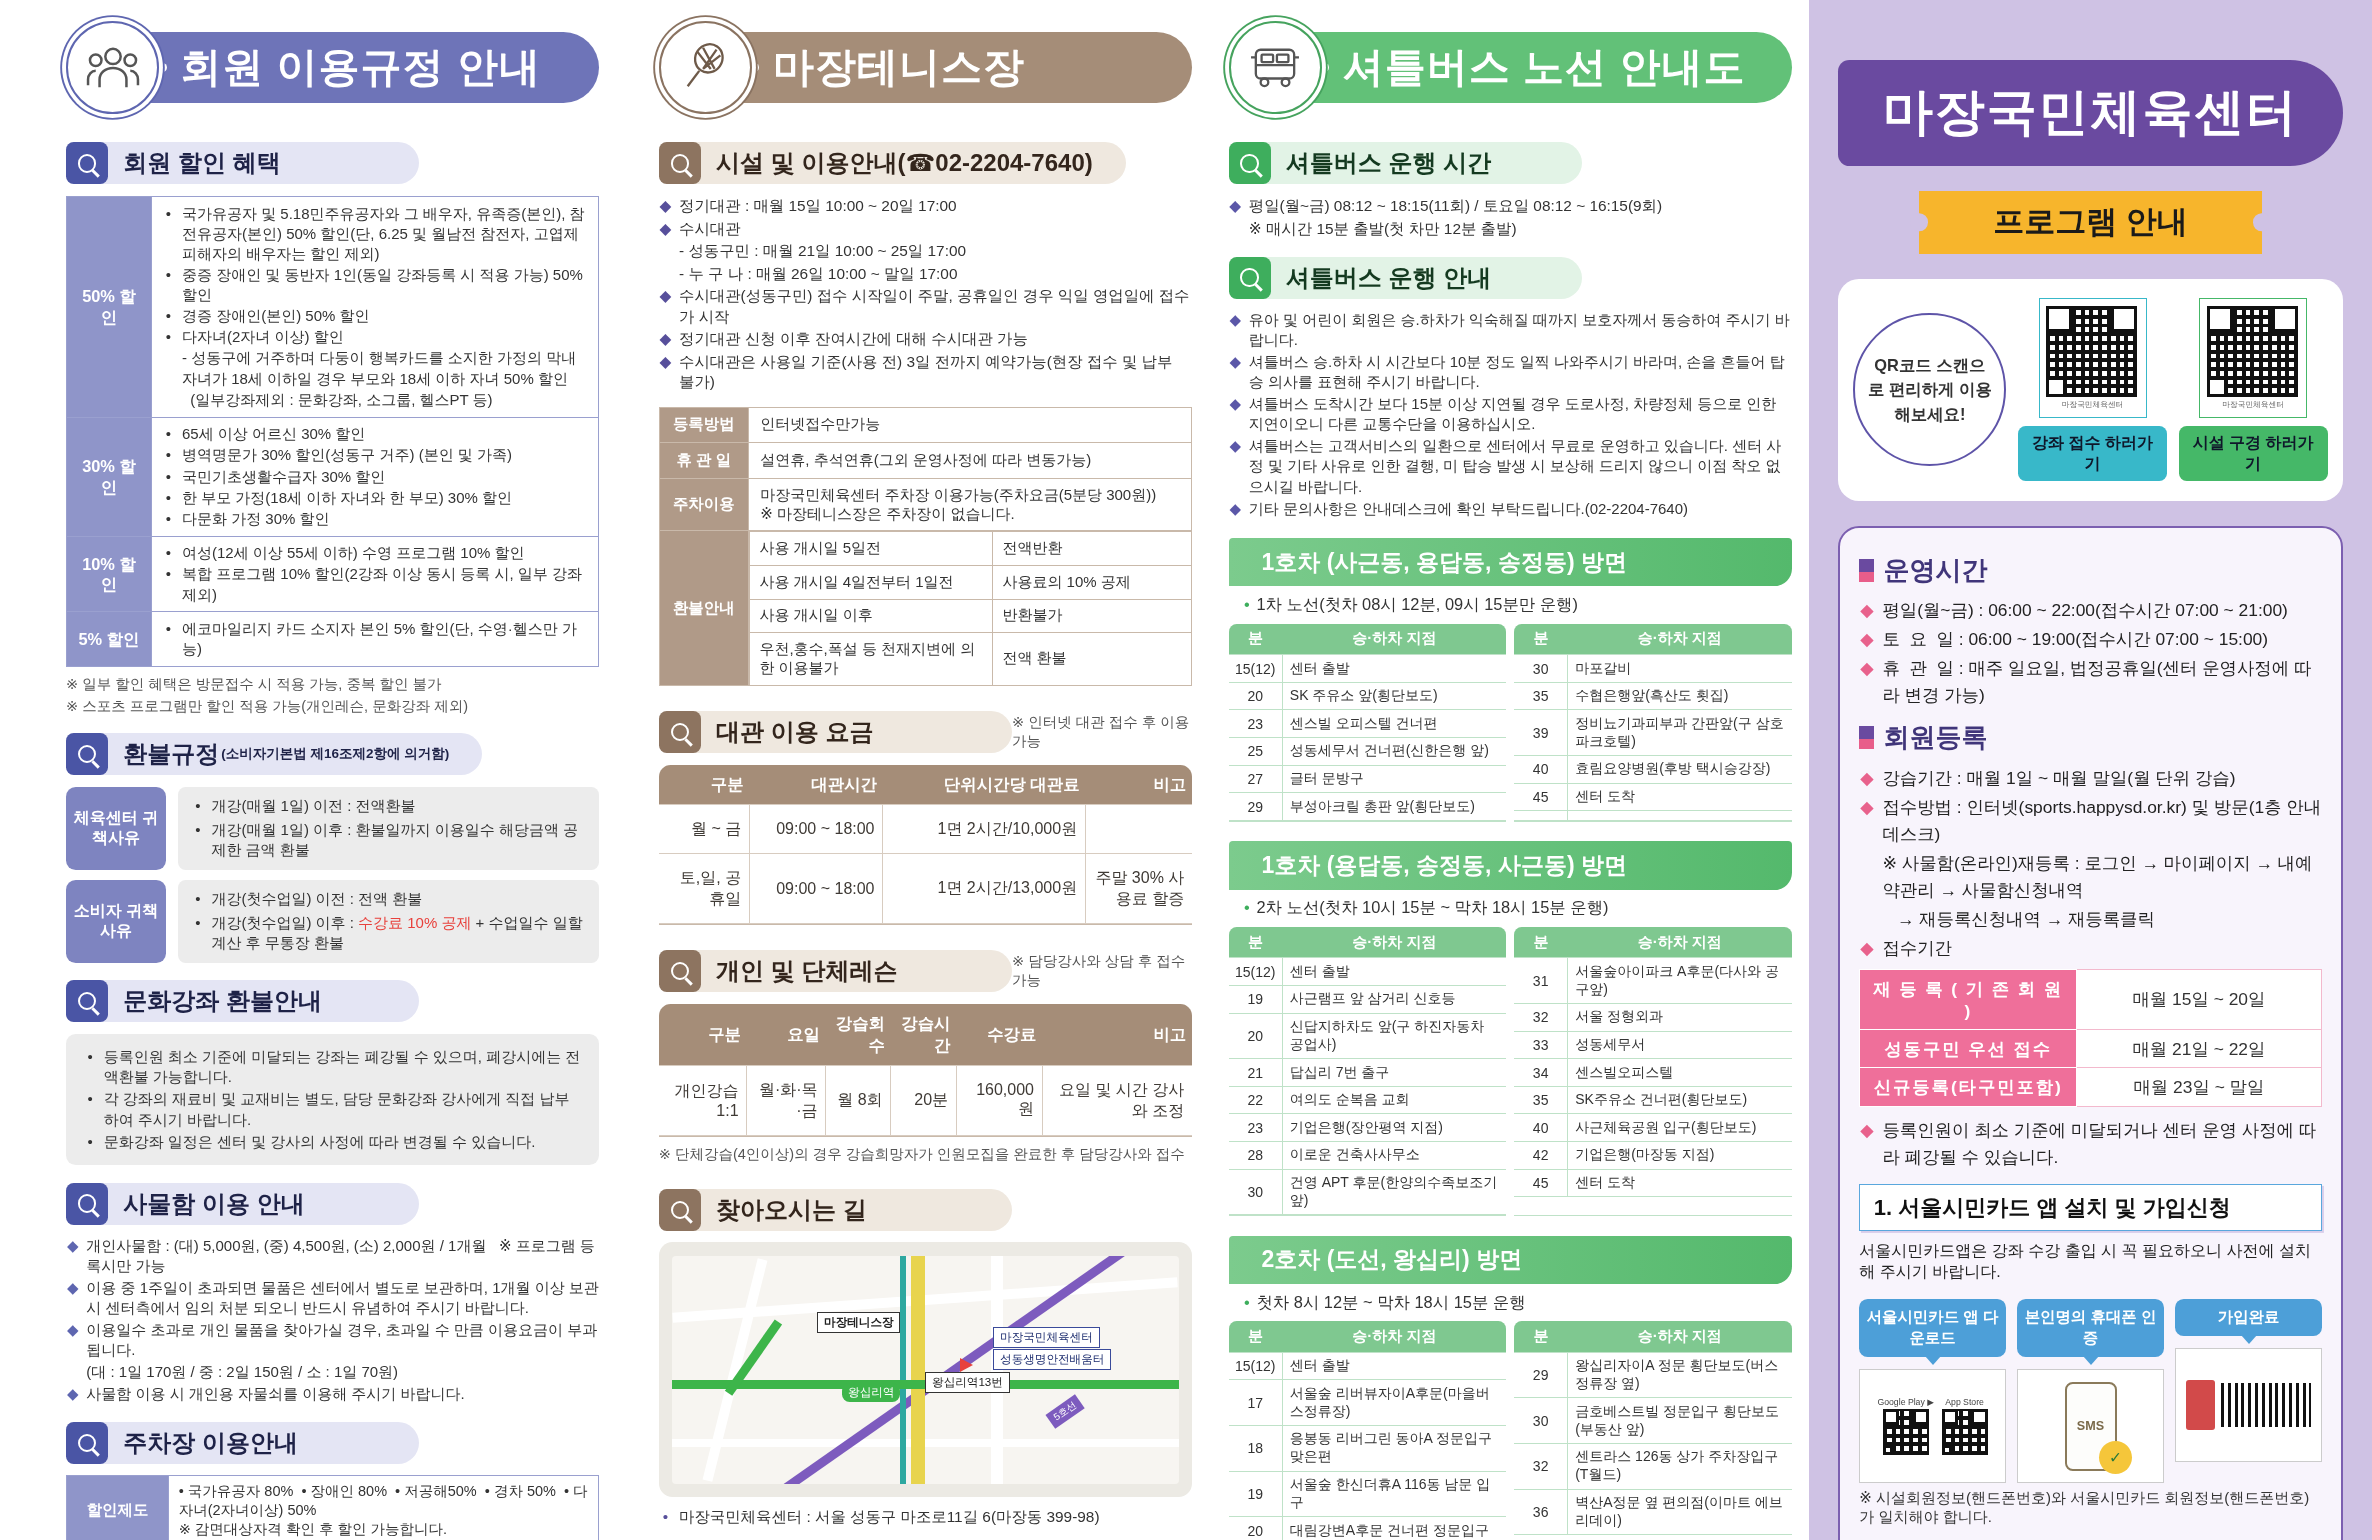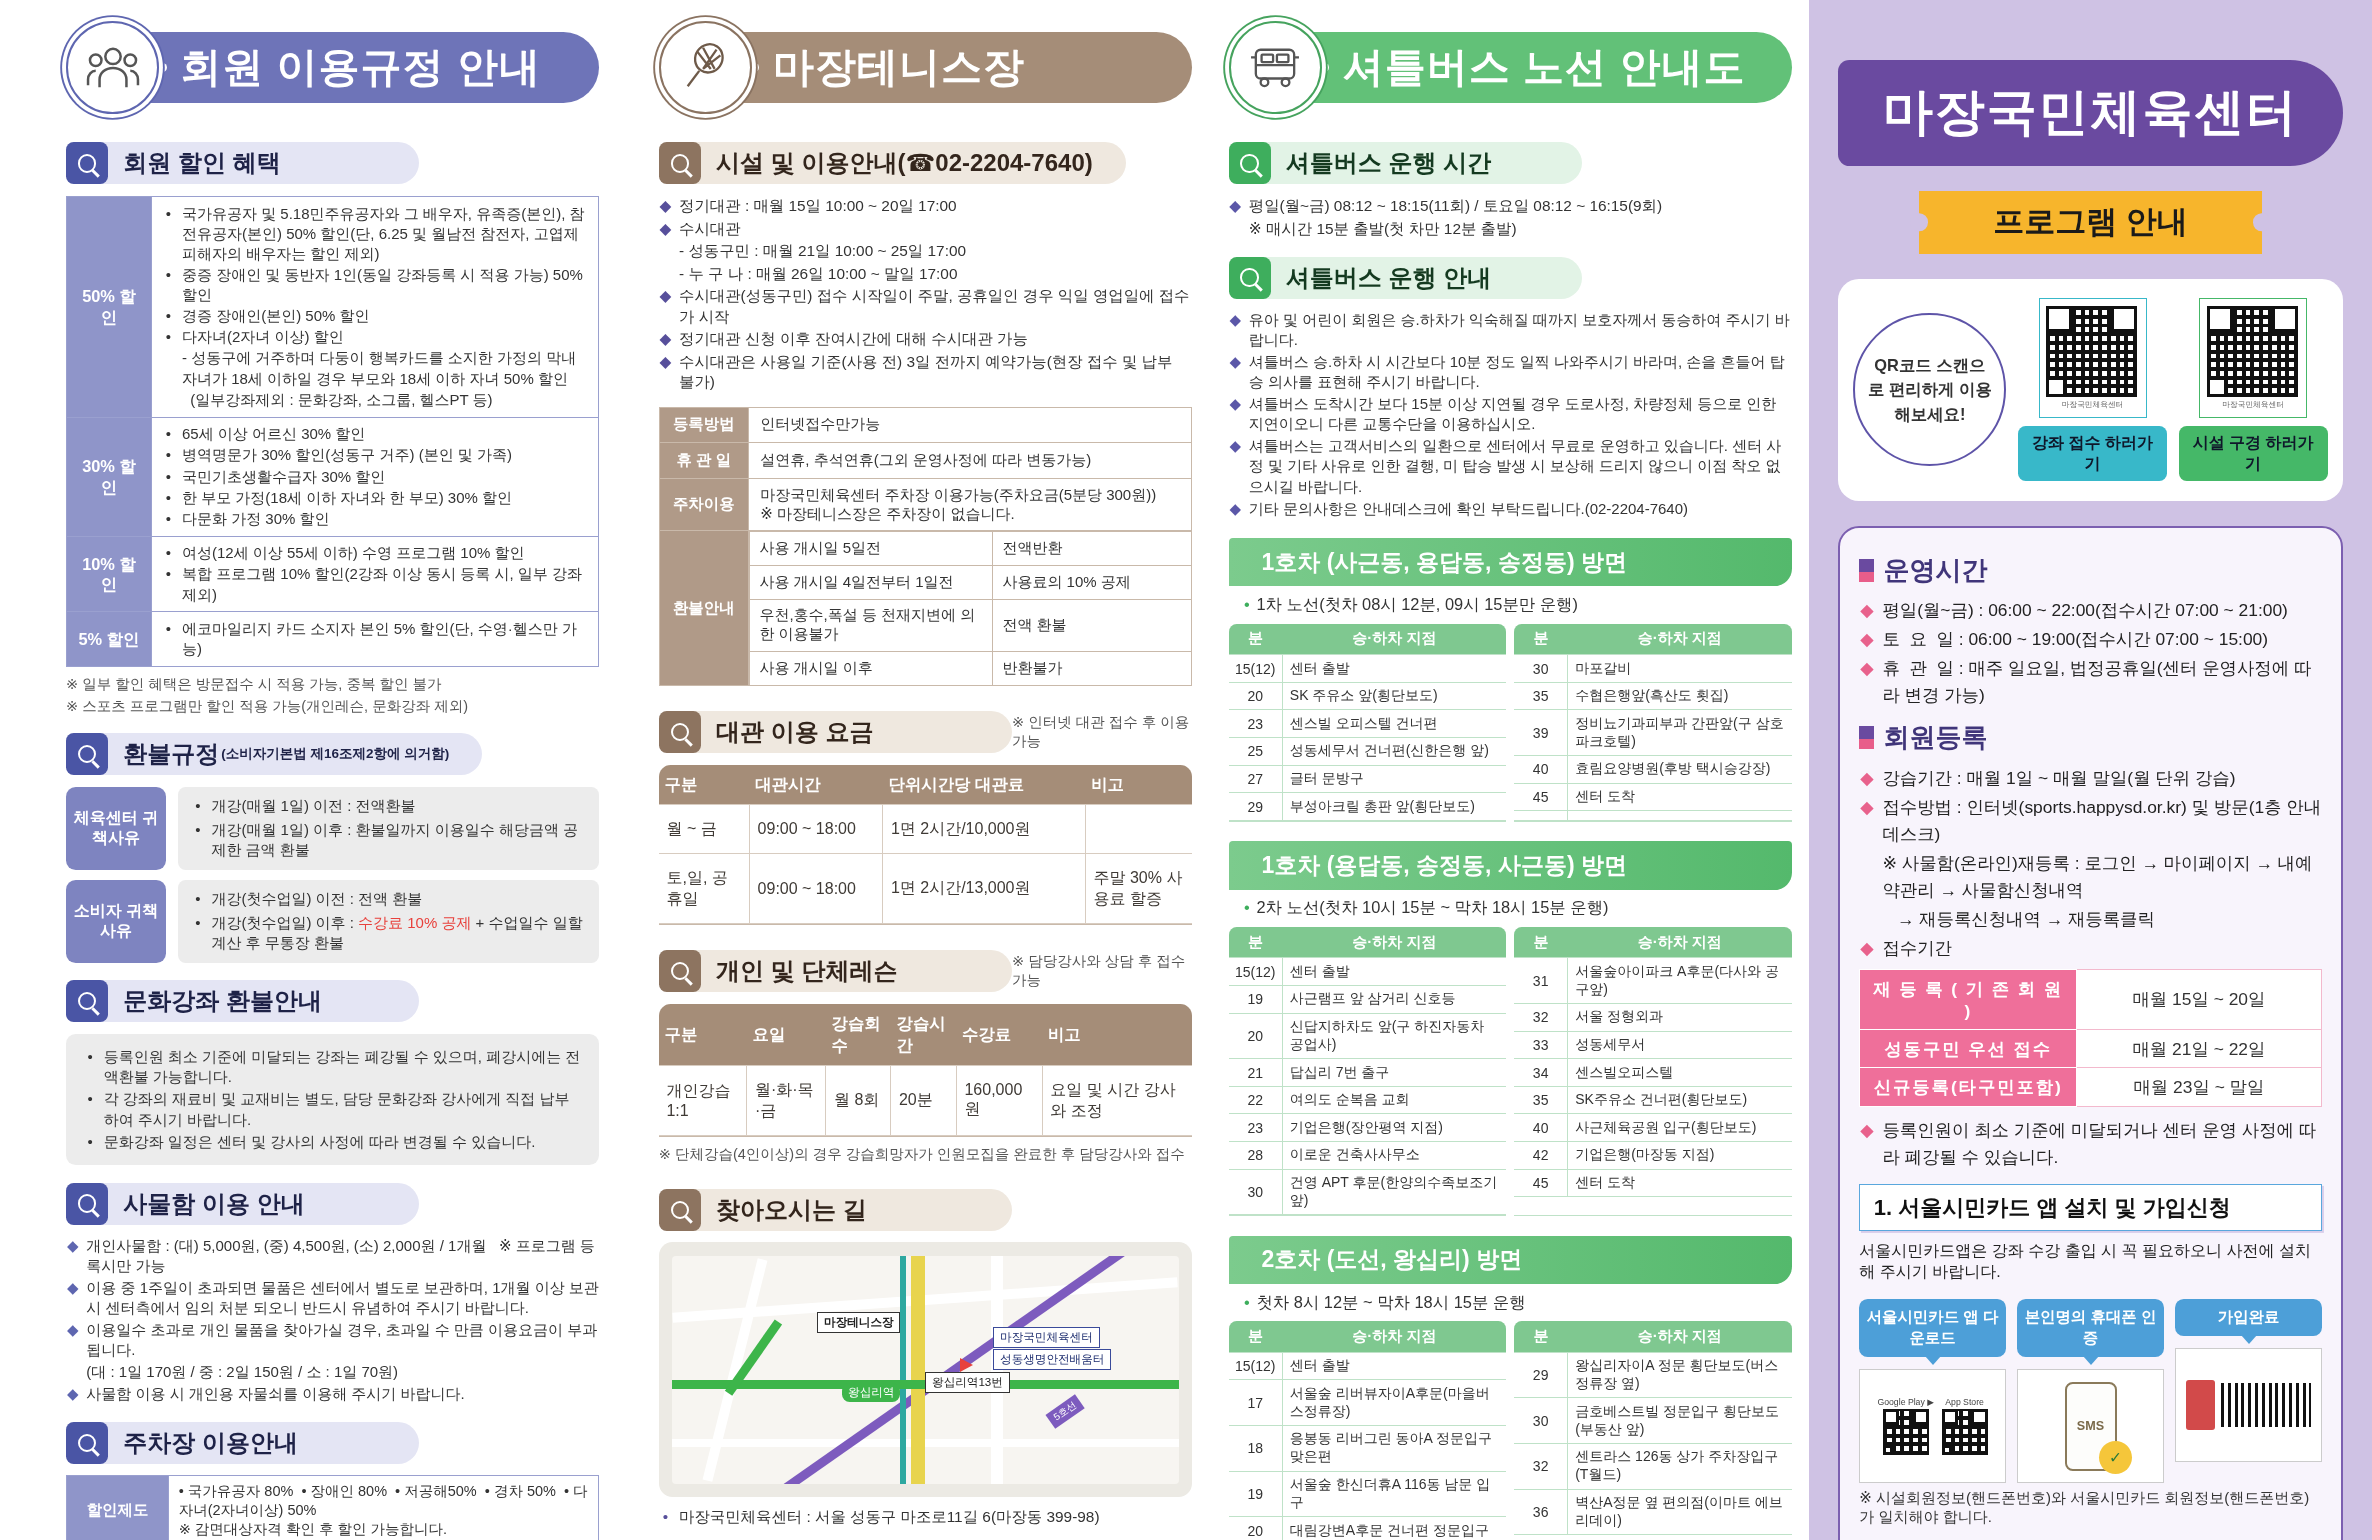--- a/index.html
+++ b/index.html
@@ -55,21 +55,21 @@
   .refund-lab{width:100px;background:#7e84c0;color:#fff;border-radius:9.7px;display:flex;align-items:center;justify-content:center;text-align:center;font-weight:bold;font-size:16px;line-height:1.3;padding:5px;flex:0 0 auto;}
   .refund-body{flex:1;background:#ececec;border-radius:7.7px;padding:7.7px 13.5px;display:flex;flex-direction:column;justify-content:center;}
   .red{color:#e8413c;}
   .pt{width:100%;border-collapse:collapse;font-size:14.5px;}
   .pt td{border:1px solid #9aa0cf;padding:5.8px 9.7px;}
   .pt td.lab{background:#8f95c9;color:#fff;width:102px;text-align:center;font-weight:bold;font-size:15.4px;}
   .pt .t{white-space:pre-wrap;}
 
   
   .t2w{border-radius:11.6px 11.6px 0 0;overflow:hidden;border-bottom:1.9px solid #c9b9aa;}
-  .t2{width:100%;border-collapse:collapse;font-size:16px;text-align:left;}
+  .t2{width:100%;border-collapse:collapse;font-size:16px;text-align:right;}
   .t2 th{background:#a58d78;color:#fff;padding:8.7px 5.8px;font-size:16.4px;font-weight:bold;}
   .t2 td{border:1px solid #d8ccc0;padding:13.5px 7.7px;color:#3f3a35;}
   .t2 tr td:first-child{border-left:none;} .t2 tr td:last-child{border-right:none;}
   .it{width:100%;border-collapse:collapse;font-size:15px;}
   .it td{border:1px solid #c9b9aa;padding:6.8px 11.6px;vertical-align:middle;}
   .it td.lab{background:#b09a88;color:#fff;width:89px;text-align:center;font-weight:bold;font-size:15.4px;}
   .it .t{white-space:pre-wrap;}
   .rt{width:100%;border-collapse:collapse;}
   .rt td{border:1px solid #c9b9aa;padding:6.8px 9.7px;}
   .rt td.c2c{width:45%;}
@@ -447,26 +447,26 @@
 
               <tr>
                   <td>사용 개시일 5일전</td>
                   <td class="c2c">전액반환</td>
                 </tr>
                   <tr>
                   <td>사용 개시일 4일전부터 1일전</td>
                   <td class="c2c">사용료의 10% 공제</td>
                 </tr>
                   <tr>
+                  <td>사용 개시일 이후</td>
+                  <td class="c2c">반환불가</td>
+                </tr>
+                  <tr>
                   <td>우천,홍수,폭설 등 천재지변에 의한 이용불가</td>
                   <td class="c2c">전액 환불</td>
-                </tr>
-                  <tr>
-                  <td>사용 개시일 이후</td>
-                  <td class="c2c">반환불가</td>
                 </tr>
                 </tbody>
             </table>
           </td>
         </tr>
       </tbody>
     </table>
 
     <div class="sec c2s" style="margin-top:25px;">
       <div class="q">

